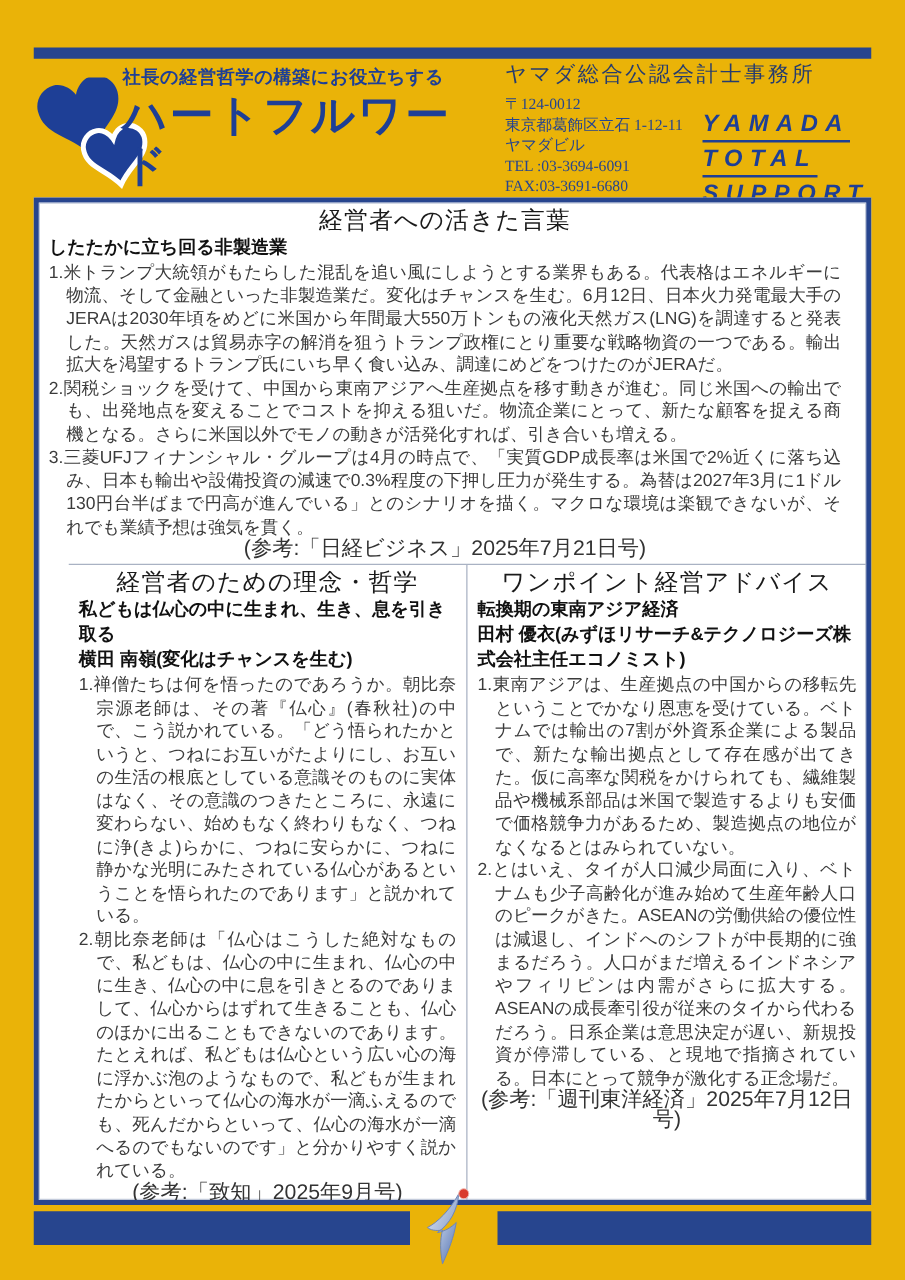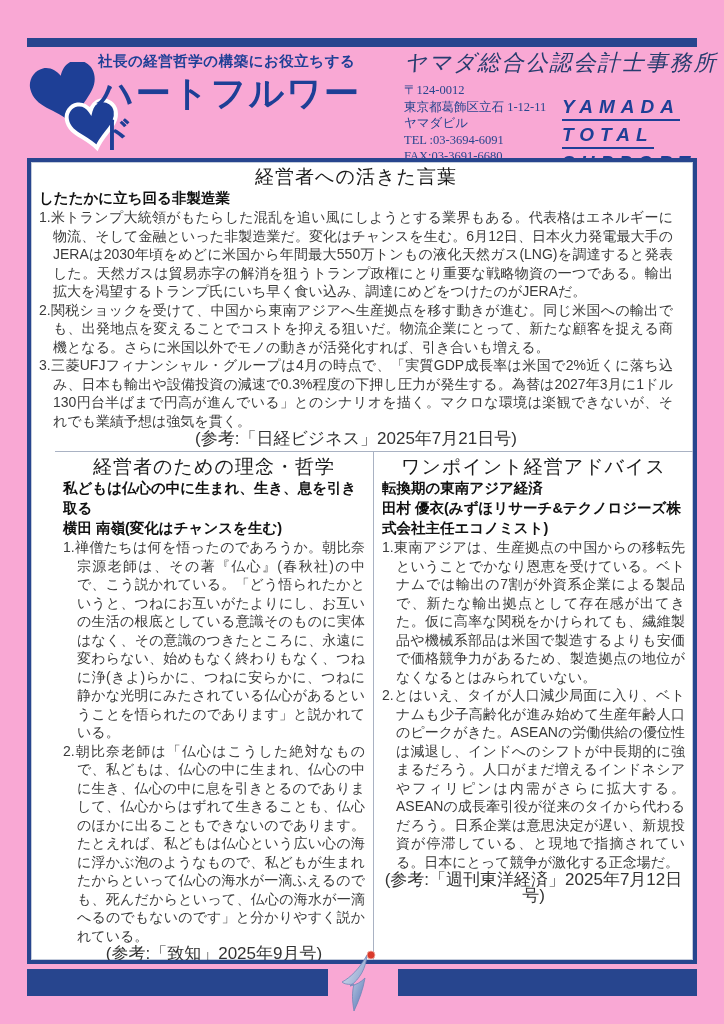--- a/index.html
+++ b/index.html
@@ -1,33 +1,33 @@
 <!DOCTYPE html>
 <html lang="ja"><head>
 <meta charset="utf-8">
 <style>
   * { margin:0; padding:0; box-sizing:border-box; }
   html,body { background:#e8e8e8; }
   body { font-family:"Liberation Sans","DejaVu Sans",sans-serif; }
   .page {
     position:relative; width:724px; height:1024px; margin:0 auto;
-    background:#f9a8d4; overflow:hidden; color:#3b3b3b;
+    background:#eab308; overflow:hidden; color:#3b3b3b;
   }
   
   .top-bar { position:absolute; left:27px; top:38px; width:670px; height:9px; background:#27458E; }
   .hearts { position:absolute; left:28px; top:62px; width:104px; height:98px; }
   .masthead { position:absolute; left:98px; top:52px; width:300px; }
   .tagline { color:#1E3F96; font-size:14.5px; font-weight:bold; letter-spacing:0.5px; }
   .main-title { color:#1E3F96; font-size:35px; font-weight:bold; letter-spacing:2px; line-height:1.15; margin-top:2px; }
   .sub-title { color:#1E3F96; font-size:20px; font-weight:bold; margin-top:2px; }
   .vol-line { margin-top:3px; display:flex; align-items:baseline; gap:10px; }
   .vol { color:#1E3F96; font-size:24px; font-family:"Liberation Serif","DejaVu Serif",serif; }
   .date { color:#222; font-size:16px; font-family:"Liberation Serif","DejaVu Serif",serif; }
   .office { position:absolute; left:404px; top:48px; width:300px; font-family:"Liberation Serif","DejaVu Serif",serif; }
-  .office-name { color:#263c6e; font-size:22px; letter-spacing:2px; white-space:nowrap;font-style:italic; }
+  .office-name { color:#263c6e; font-size:17px; letter-spacing:2px; white-space:nowrap; }
   .office-cols { display:flex; margin-top:4px; }
   .office-addr { width:158px; color:#27458E; font-size:12.5px; line-height:16.5px; }
   .office-brand { width:132px; padding-top:12px; font-family:"Liberation Sans","DejaVu Sans",sans-serif; }
   .office-brand div {
     color:#1E3F96; font-size:19px; font-weight:bold; letter-spacing:6px;
     border-bottom:2px solid #1E3F96; display:table; line-height:25px; margin-bottom:1px;font-style:italic;
   }
   
   .box {
     position:absolute; left:27px; top:158px; width:670px; height:806px;

